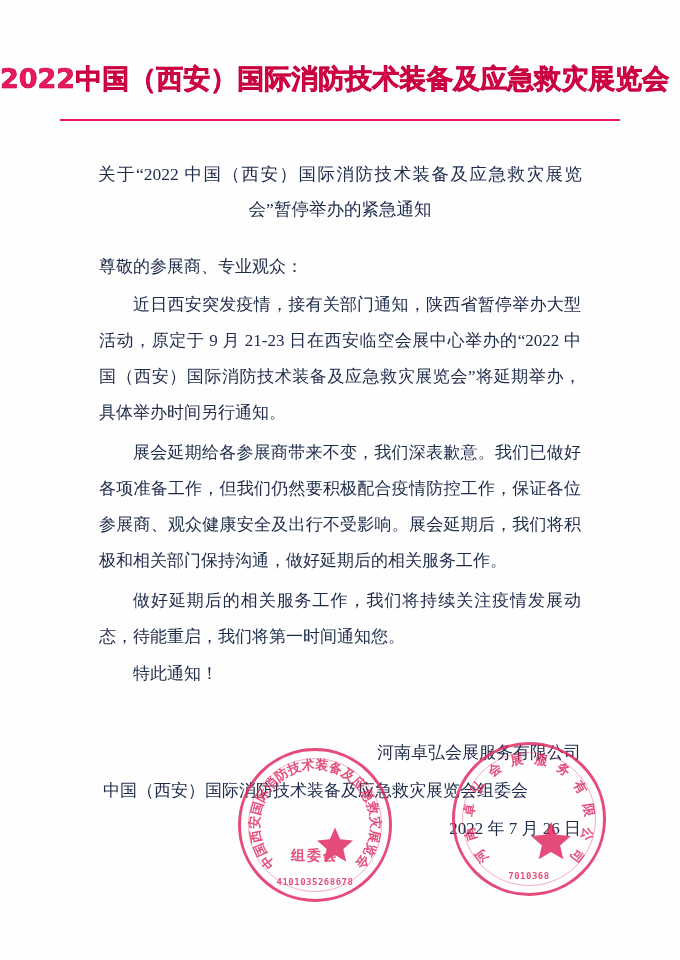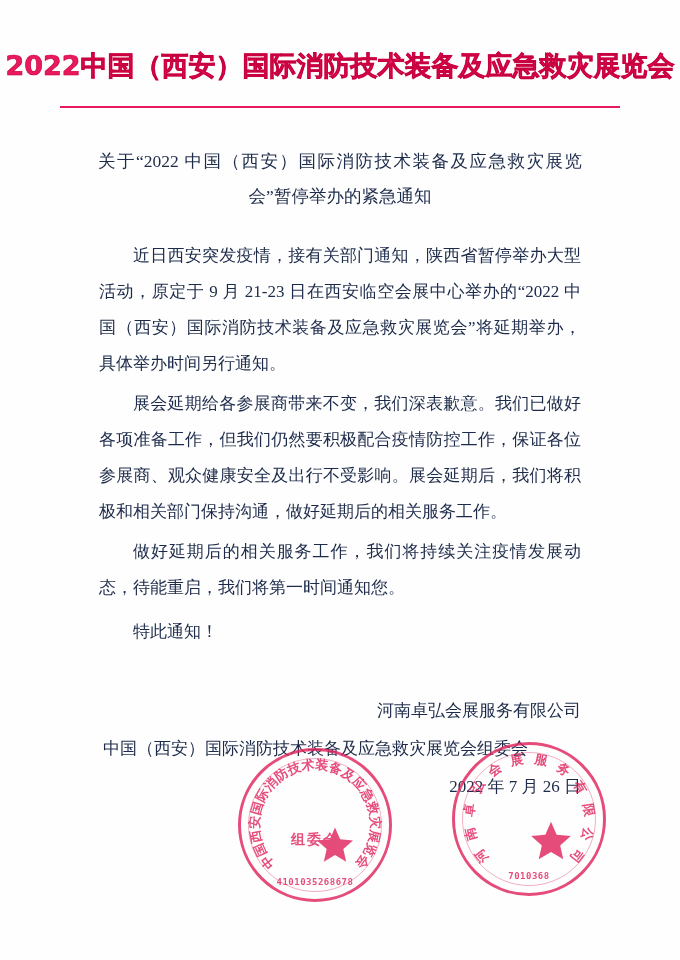--- a/index.html
+++ b/index.html
@@ -16,22 +16,21 @@
   }
   .page {
     position: relative;
     width: 680px;
     height: 960px;
     box-sizing: border-box;
     padding: 0;
     background: #fefefe;
   }
   .doc-header {
-    padding-top: 48px;
-    text-align: center;
+    padding-top: 61px;
   }
   .doc-banner-title {
     font-family: "DejaVu Sans", sans-serif;
     font-weight: bold;
     font-size: 27px;
     letter-spacing: 0px;
     color: #e8195c;
     -webkit-text-stroke: 0.6px #c8003f;
     text-shadow: 0 0 1px rgba(200,0,60,0.35);
     white-space: nowrap;
@@ -62,21 +61,21 @@
   }
   .para {
     font-size: 17px;
     line-height: 36px;
     text-align: justify;
     text-indent: 2em;
     margin-top: 4px;
     color: #1d2b4a;
   }
   .para.tight {
-    margin-top: 8px;
+    margin-top: 1px;
   }
   .signature {
     margin: 42px auto 0 auto;
     width: 482px;
     position: relative;
     z-index: 2;
   }
   .sig-line {
     font-size: 17px;
     line-height: 38px;
@@ -123,21 +122,21 @@
   .seal .star svg { display: block; }
   .seal-arc-top, .seal-arc-bottom, .seal-mid, .seal-num {
     position: absolute;
     left: 0;
     width: 100%;
     text-align: center;
     font-family: "DejaVu Sans", sans-serif;
     font-weight: bold;
   }
   .seal-mid {
-    top: 80px;
+    top: 96px;
     font-size: 14px;
     letter-spacing: 2px;
   }
   .seal-num {
     bottom: 12px;
     font-size: 9px;
     letter-spacing: 0.5px;
     font-family: "DejaVu Sans Mono", monospace;
   }
   .seal-ring-inner {
@@ -163,20 +162,21 @@
 <div class="page">
 
   <div class="doc-header">
     <div class="doc-banner-title">2022中国（西安）国际消防技术装备及应急救灾展览会</div>
     <div class="banner-rule"></div>
   </div>
 
   <div class="doc-subject">关于“2022 中国（西安）国际消防技术装备及应急救灾展览会”暂停举办的紧急通知</div>
 
   <div class="body-wrap">
+    <div class="salutation">尊敬的参展商、专业观众：</div>
 
     <div class="para">近日西安突发疫情，接有关部门通知，陕西省暂停举办大型活动，原定于 9 月 21-23 日在西安临空会展中心举办的“2022 中国（西安）国际消防技术装备及应急救灾展览会”将延期举办，具体举办时间另行通知。</div>
 
     <div class="para">展会延期给各参展商带来不变，我们深表歉意。我们已做好各项准备工作，但我们仍然要积极配合疫情防控工作，保证各位参展商、观众健康安全及出行不受影响。展会延期后，我们将积极和相关部门保持沟通，做好延期后的相关服务工作。</div>
 
     <div class="para">做好延期后的相关服务工作，我们将持续关注疫情发展动态，待能重启，我们将第一时间通知您。</div>
 
     <div class="para tight">特此通知！</div>
   </div>
 

